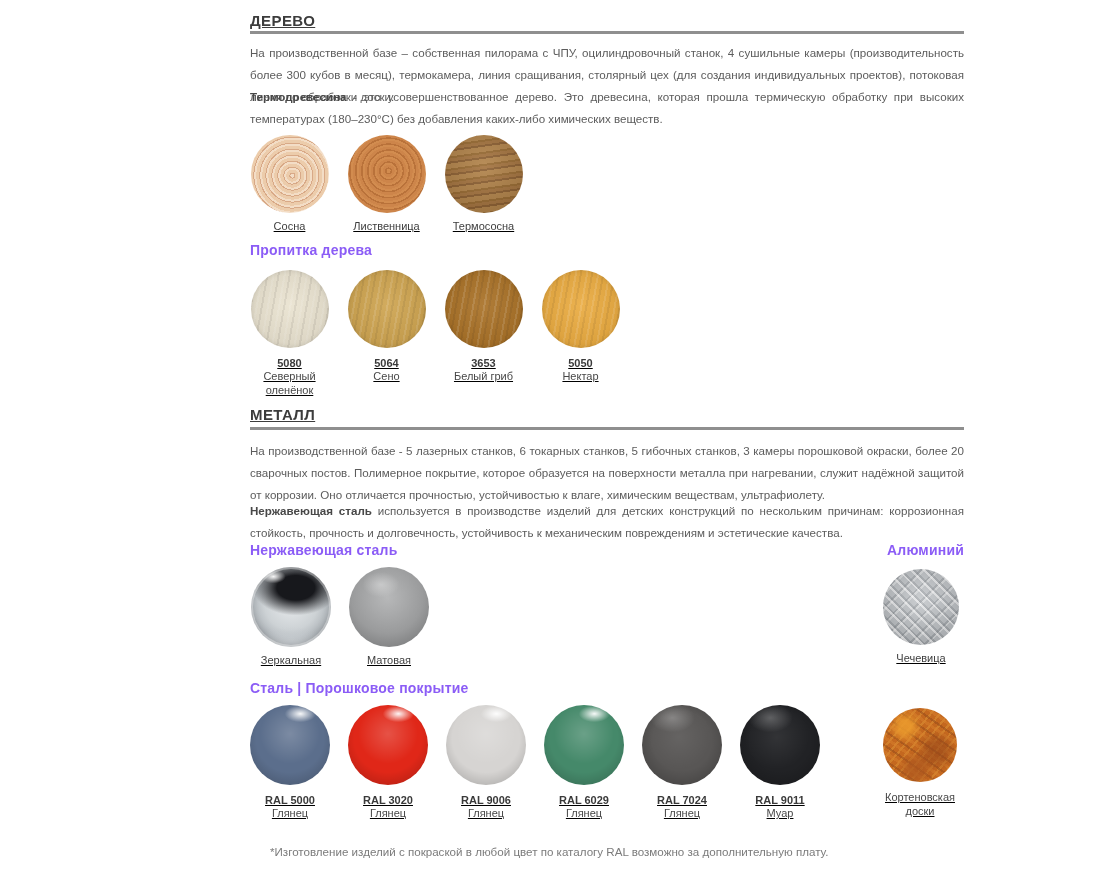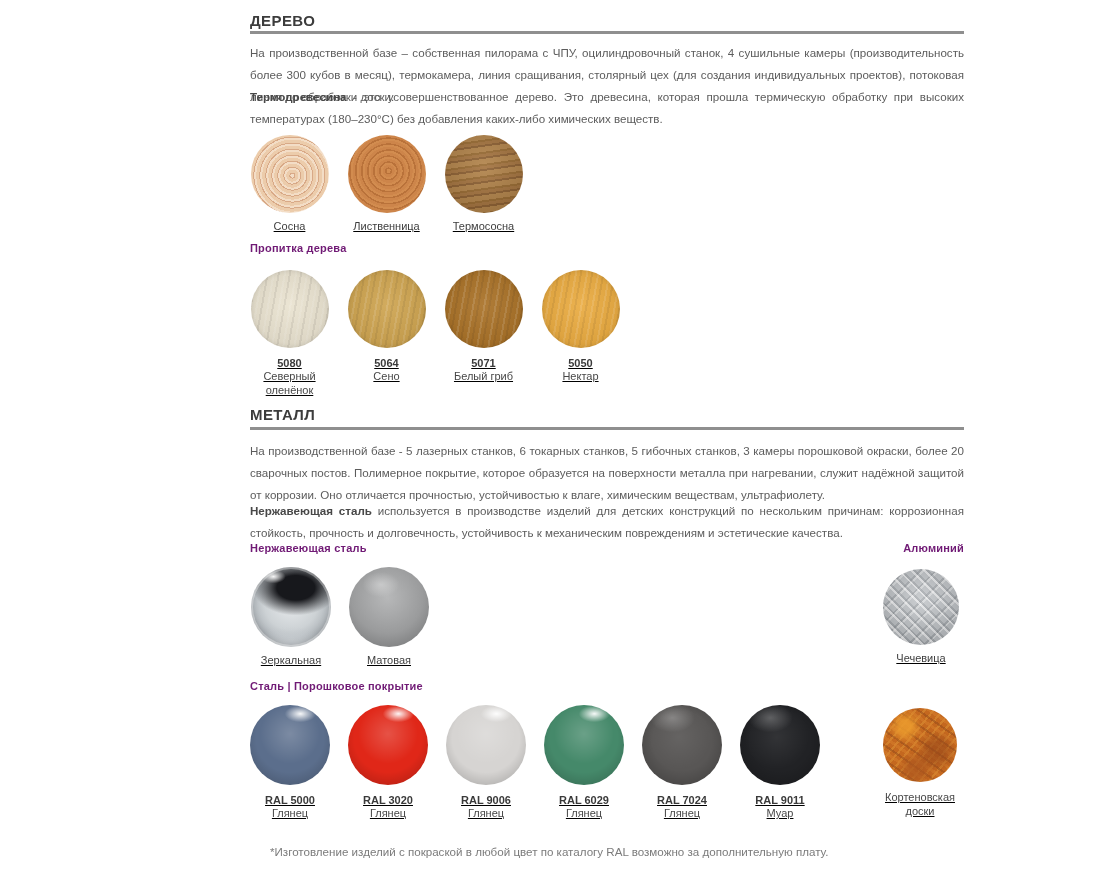--- a/index.html
+++ b/index.html
@@ -2,25 +2,25 @@
 <html><head>
 <meta charset="utf-8">
 <style>
   * { margin:0; padding:0; box-sizing:border-box; }
   html,body { background:#ffffff; }
   body { font-family:"Liberation Sans", sans-serif; }
   .page { position:relative; width:1110px; height:879px; background:#fff; overflow:hidden; }
   .content { position:absolute; left:250px; top:0; width:714px; }
   .abs { position:absolute; left:0; width:714px; }
 
-  .section-title { font-size:15px; font-weight:bold; color:#3c3c3c; letter-spacing:.4px; }
+  .section-title { font-size:15px; font-weight:bold; color:#3c3c3c; letter-spacing:.4px;text-decoration:underline; }
   .rule { height:3px; background:#8f8f8f; border:none; }
   .body-text { font-size:11.6px; line-height:22px; color:#5c5c5c; text-align:justify; }
   .body-text strong { color:#484848; font-weight:bold; }
-  .subhead { font-size:11px; color:#701a75; letter-spacing:.2px; }
+  .subhead { font-size:14px; color:#8b5cf6; letter-spacing:.2px; }
 
   .swatch-row { display:flex; margin-left:-9px; }
   .swatch { width:97px; display:flex; flex-direction:column; align-items:center; flex:0 0 auto;text-decoration:underline; }
   .swatch.w98 { width:98px; }
   .push-right { margin-left:auto; margin-right:-14px; }
 
   .circle { border-radius:50%; flex:0 0 auto; }
   .c78 { width:78px; height:78px; }
   .c80 { width:80px; height:80px; }
   .c76 { width:76px; height:76px; }
@@ -126,21 +126,21 @@
         <div class="swatch-code">5080</div>
         <div class="swatch-name">Северный оленёнок</div>
       </div>
       <div class="swatch">
         <div class="circle c78 grain" style="--c: #cda24c;"></div>
         <div class="swatch-code">5064</div>
         <div class="swatch-name">Сено</div>
       </div>
       <div class="swatch">
         <div class="circle c78 grain" style="--c: #a76e22;"></div>
-        <div class="swatch-code">5071</div>
+        <div class="swatch-code">3653</div>
         <div class="swatch-name">Белый гриб</div>
       </div>
       <div class="swatch">
         <div class="circle c78 grain" style="--c: #e9a93c;"></div>
         <div class="swatch-code">5050</div>
         <div class="swatch-name">Нектар</div>
       </div>
     </div>
 
     <h2 class="abs section-title" style="top:406px;">МЕТАЛЛ</h2>

